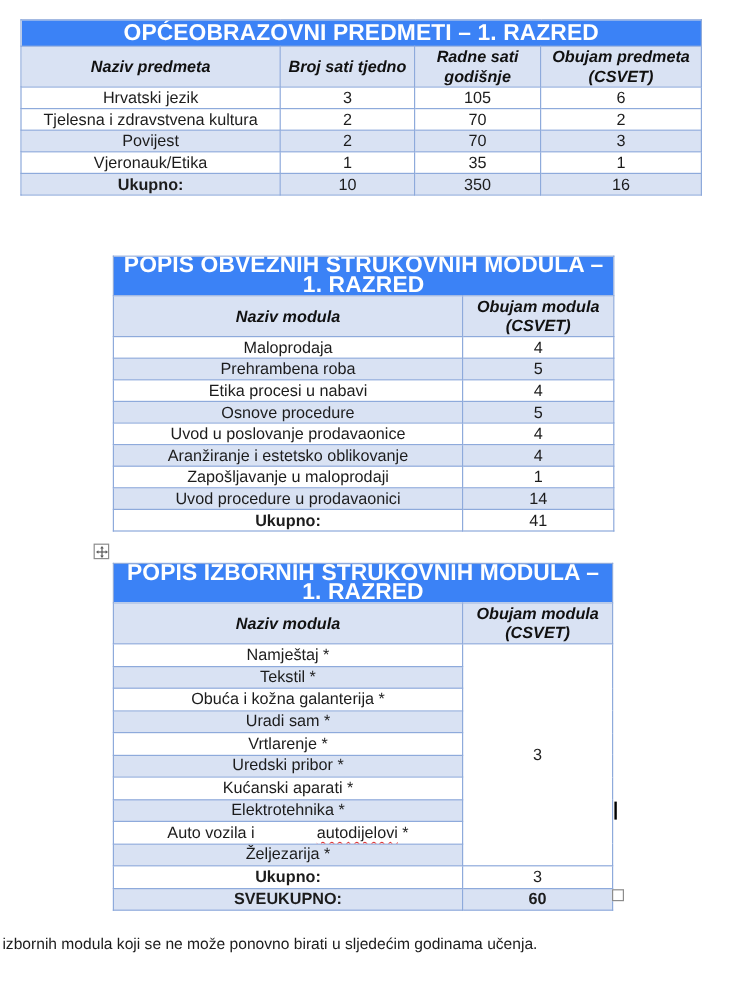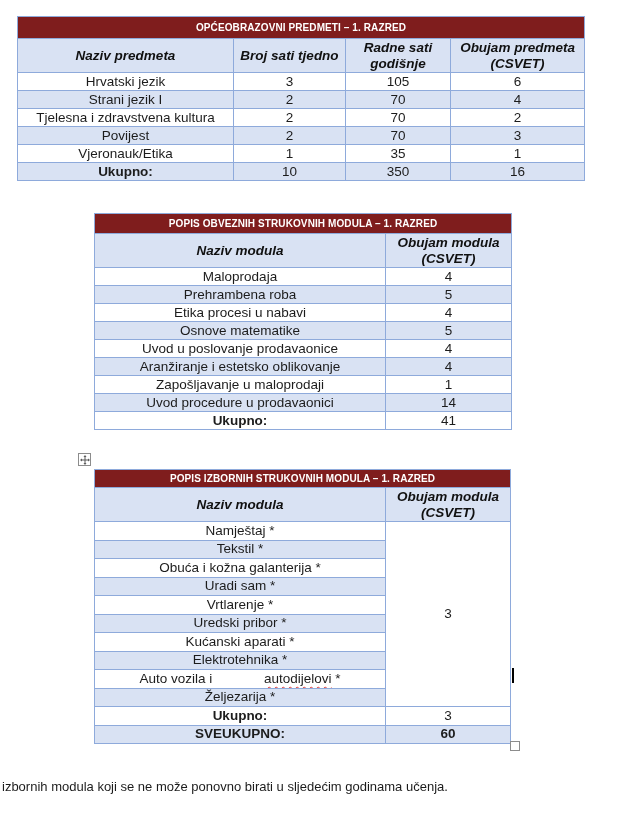--- a/index.html
+++ b/index.html
@@ -8,21 +8,21 @@
     font-family:"Liberation Sans", sans-serif; color:#1c1c1c; overflow:hidden;
   }
   table.doc-table {
     position:absolute; border-collapse:collapse; table-layout:fixed;
   }
   table.doc-table td {
     border:1px solid #8EAADB; font-size:13.5px; text-align:center;
     vertical-align:middle; padding:0 2px; overflow:hidden; line-height:16px;
   }
   tr.title-row td {
-    background:#7f1d1d; color:#ffffff; font-weight:bold; font-size:10px;
+    background:#3b82f6; color:#ffffff; font-weight:bold; font-size:19px;
     letter-spacing:0.1px;
     margin-top:40px;
   }
   #table1 tr.title-row { height:22px; }
   #table2 tr.title-row { height:20px; }
   #table3 tr.title-row { height:18px; }
   tr.header-row { height:34px; }
   tr.header-row td {
     background:#D9E2F3; font-weight:bold; font-style:italic; color:#111;
   }
@@ -74,26 +74,20 @@
       <td>Broj sati tjedno</td>
       <td>Radne sati godišnje</td>
       <td>Obujam predmeta (CSVET)</td>
     </tr>
     <tr class="r">
       <td>Hrvatski jezik</td>
       <td>3</td>
       <td>105</td>
       <td>6</td>
     </tr>
-    <tr class="r band">
-      <td>Strani jezik I</td>
-      <td>2</td>
-      <td>70</td>
-      <td>4</td>
-    </tr>
     <tr class="r">
       <td>Tjelesna i zdravstvena kultura</td>
       <td>2</td>
       <td>70</td>
       <td>2</td>
     </tr>
     <tr class="r band">
       <td>Povijest</td>
       <td>2</td>
       <td>70</td>
@@ -133,21 +127,21 @@
     </tr>
     <tr class="r band">
       <td>Prehrambena roba</td>
       <td>5</td>
     </tr>
     <tr class="r">
       <td>Etika procesi u nabavi</td>
       <td>4</td>
     </tr>
     <tr class="r band">
-      <td>Osnove matematike</td>
+      <td>Osnove procedure</td>
       <td>5</td>
     </tr>
     <tr class="r">
       <td>Uvod u poslovanje prodavaonice</td>
       <td>4</td>
     </tr>
     <tr class="r band">
       <td>Aranžiranje i estetsko oblikovanje</td>
       <td>4</td>
     </tr>

